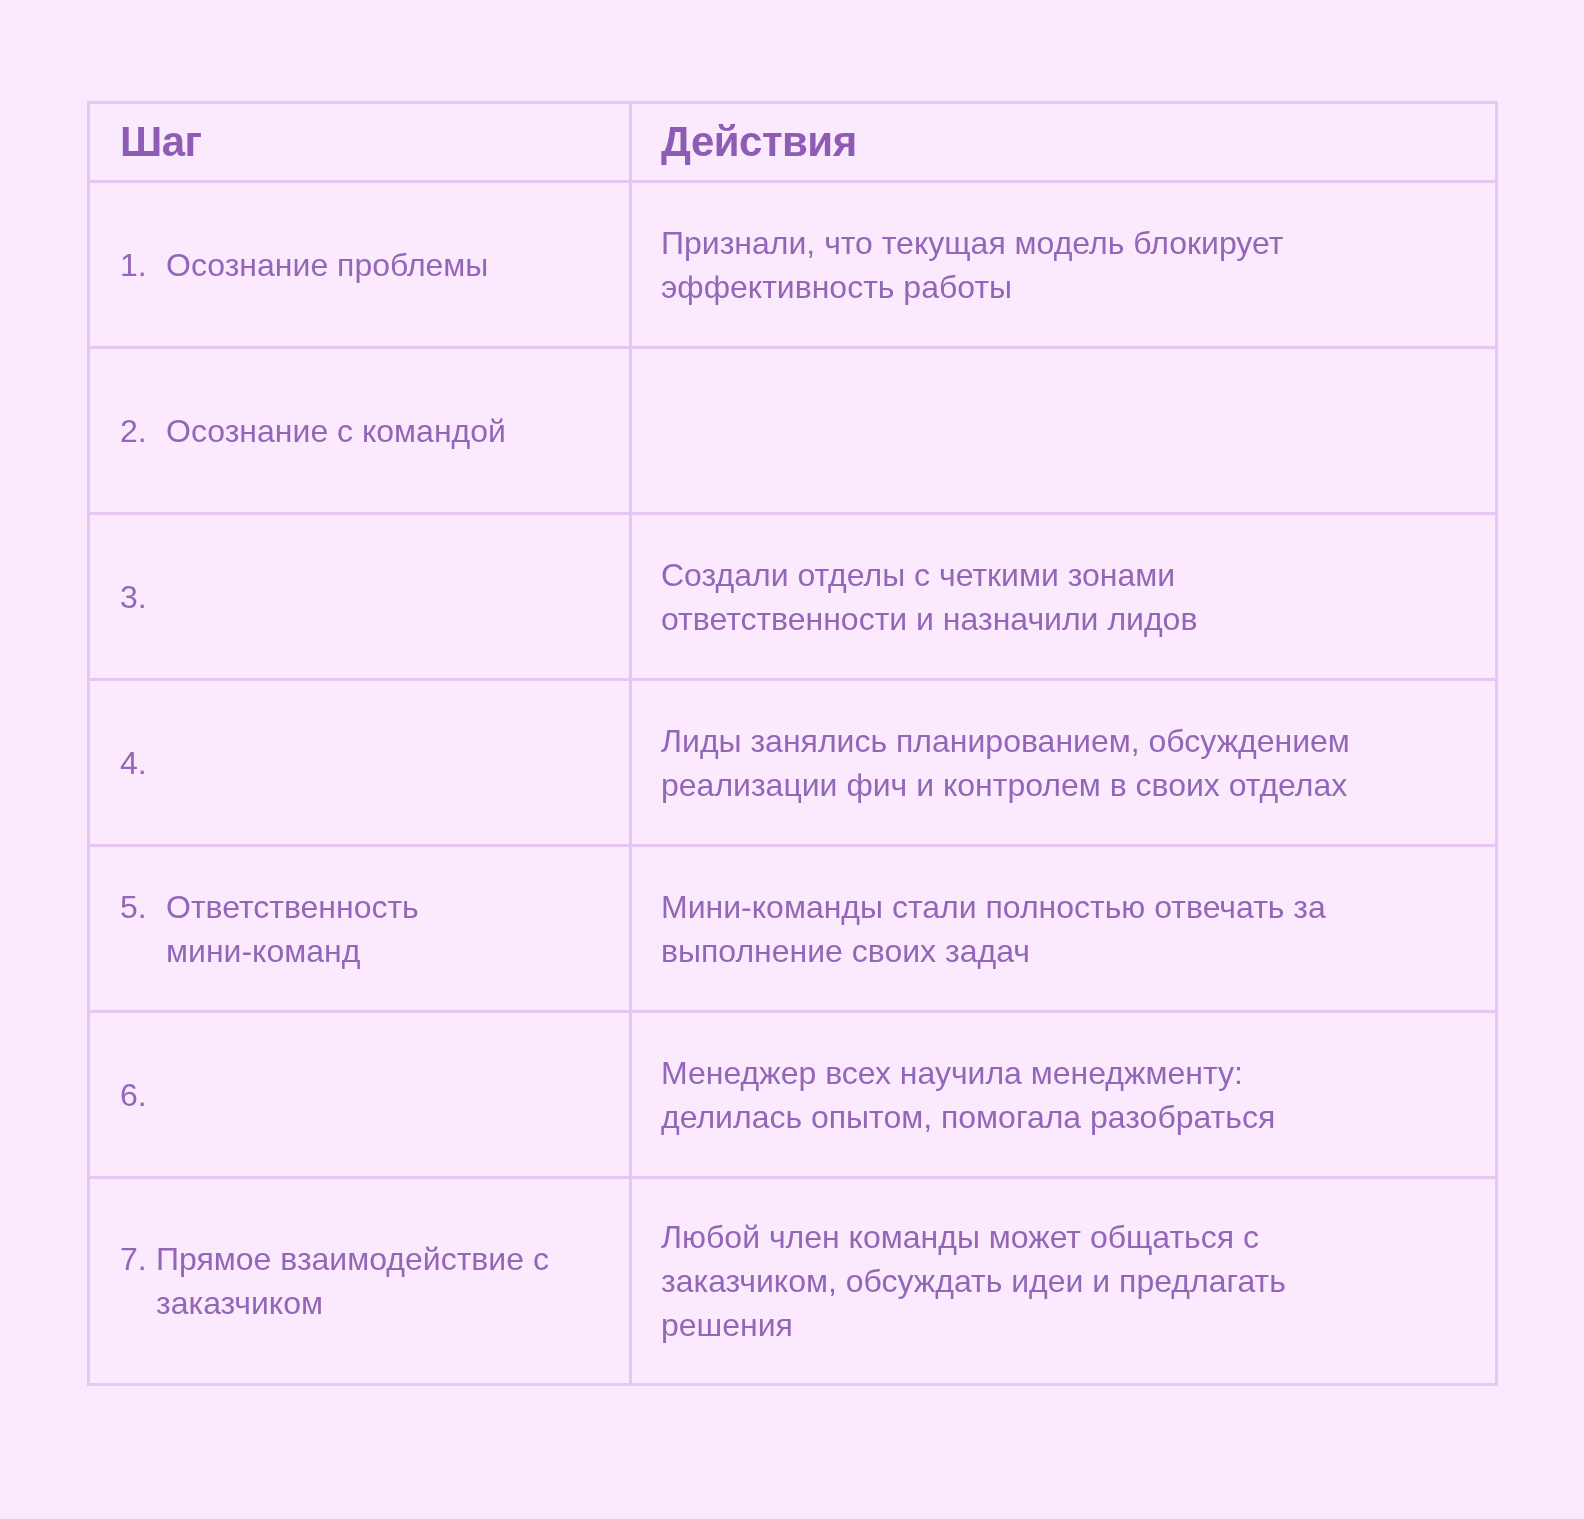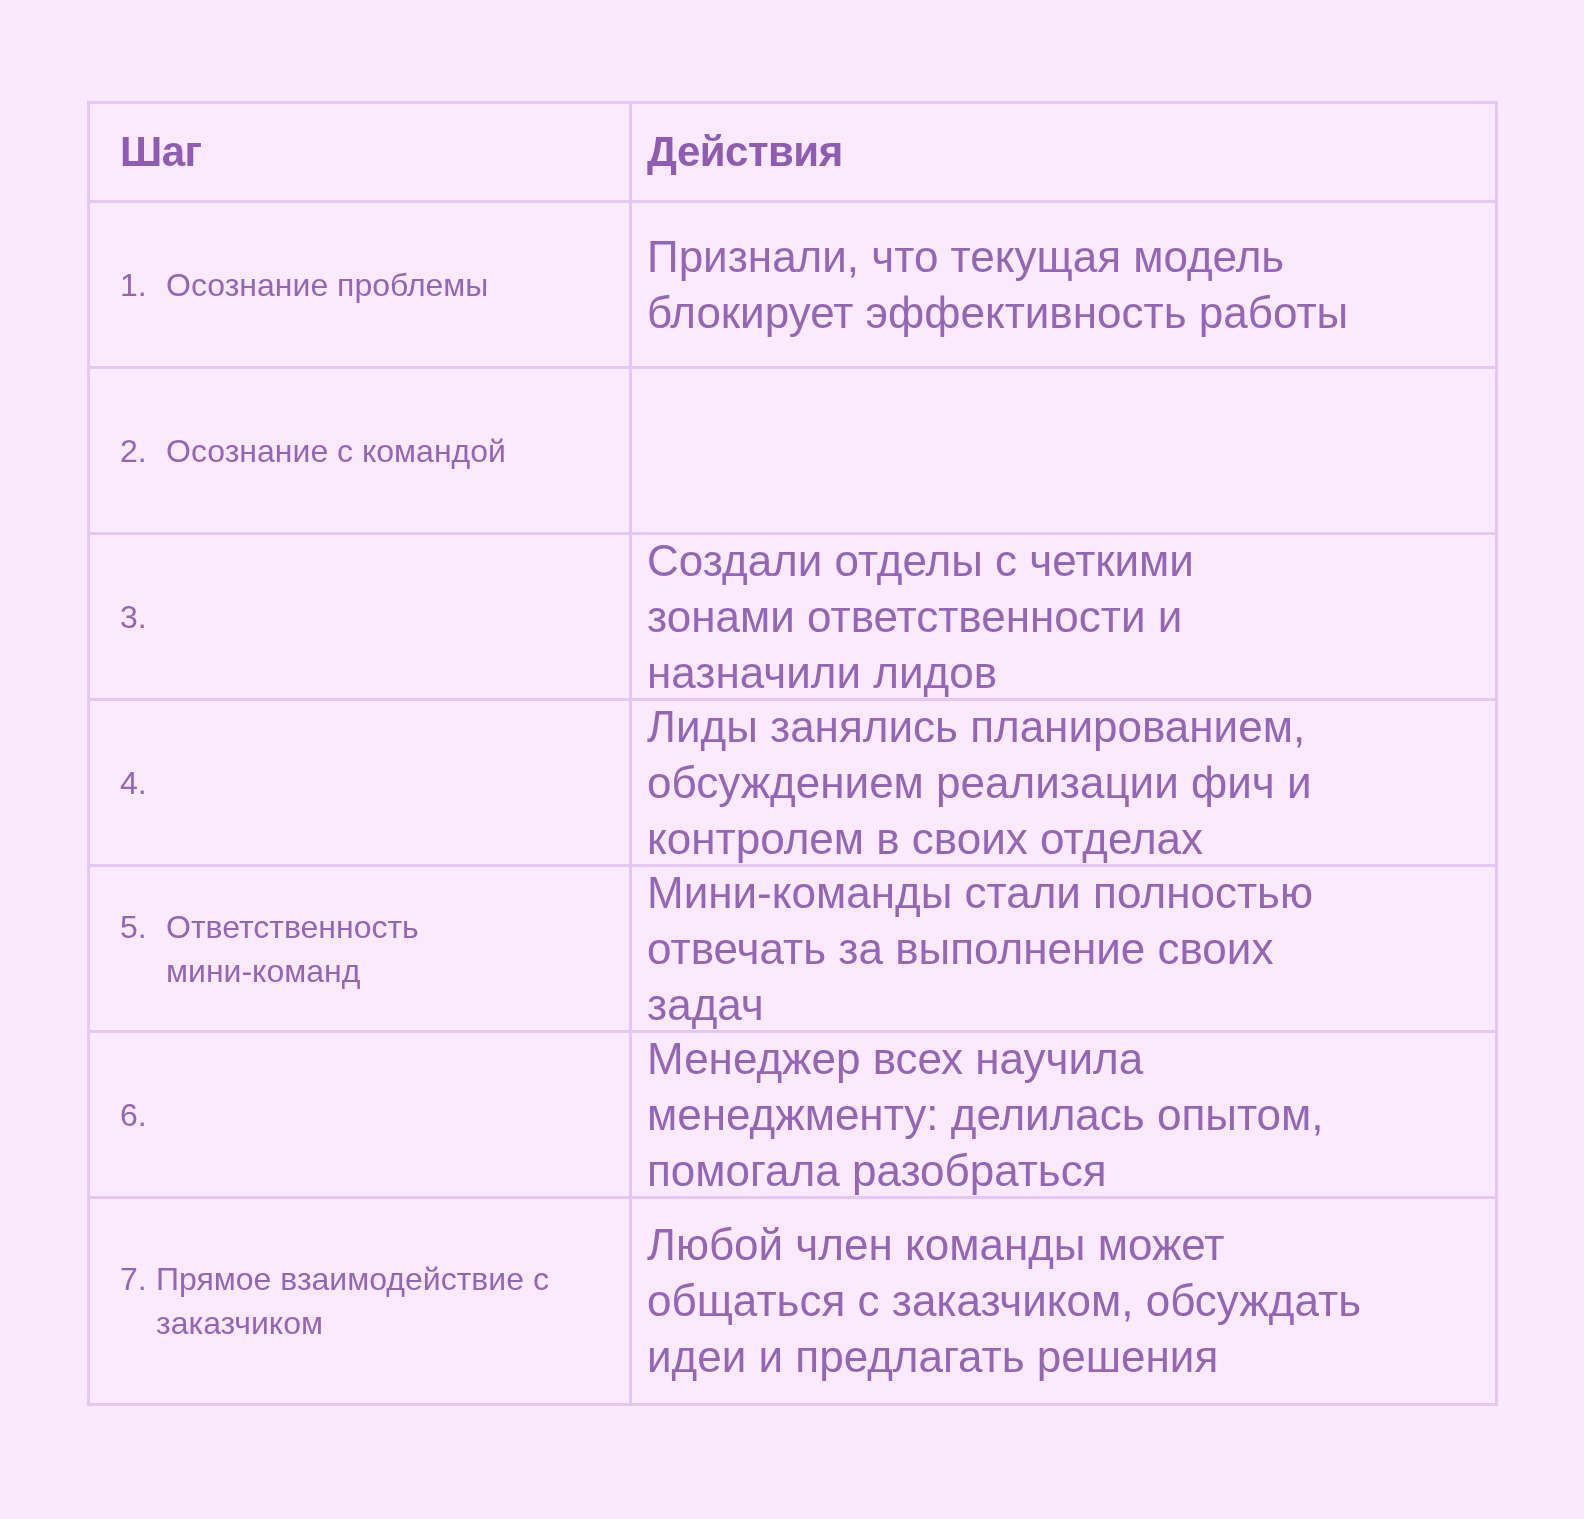--- a/index.html
+++ b/index.html
@@ -23,28 +23,28 @@
       border-top: 3px solid #e4c7f2;
       box-sizing: border-box;
     }
     .row:first-child { border-top: none; }
     .cell {
       box-sizing: border-box;
       display: flex;
       align-items: center;
     }
     .cell.step { width: 542px; border-right: 3px solid #e4c7f2; padding-left: 30px; }
-    .cell.action { flex: 1; padding-left: 15px; padding-right: 40px; }
-    .header { height: 96px; }
+    .cell.action { flex: 1; padding-left: 29px; padding-right: 40px; }
+    .header { height: 76px; }
     .header .cell { font-weight: bold; font-size: 42px; color: #8e5cb4; letter-spacing: -0.5px; }
     .body-row { height: 166px; }
     .body-row.last { height: 207px; }
     .step-inner { display: flex; font-size: 32px; color: #9366b8; line-height: 44px; }
     .num { width: 46px; flex-shrink: 0; }
-    .action-text { font-size: 44px; color: #9366b8; line-height: 56px; }
+    .action-text { font-size: 32px; color: #9366b8; line-height: 44px; }
   </style>
 </head>
 <body>
 
 <div class="table">
   <div class="row header">
     <div class="cell step">Шаг</div>
     <div class="cell action">Действия</div>
   </div>
 

